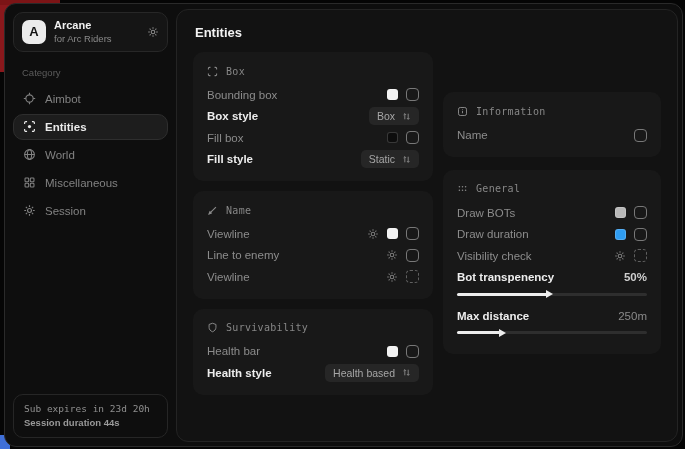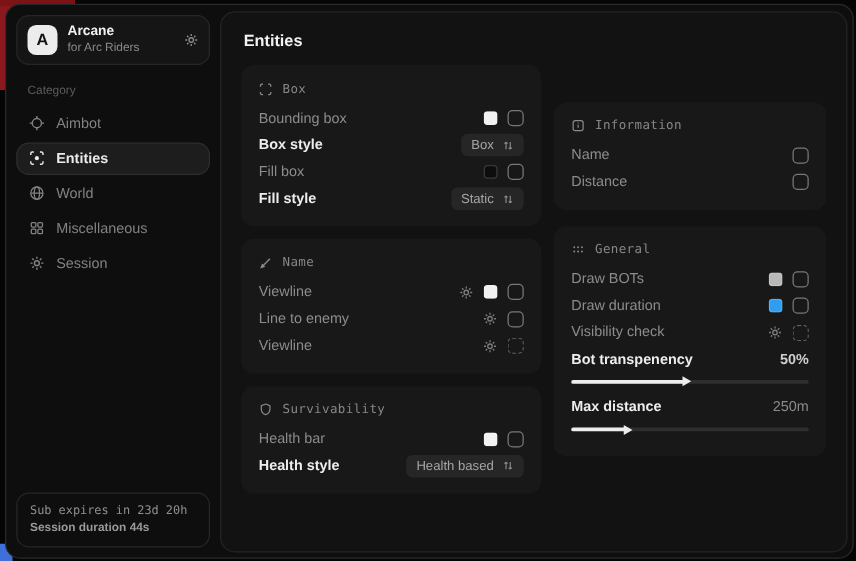--- a/index.html
+++ b/index.html
@@ -301,26 +301,20 @@
                 </svg>
               </span>
               <span>Information</span>
             </div>
             <div class="row">
               <span class="lbl">Name</span>
               <span class="ctrls">
                 <span class="checkbox"></span>
               </span>
             </div>
-            <div class="row">
-              <span class="lbl">Distance</span>
-              <span class="ctrls">
-                <span class="checkbox"></span>
-              </span>
-            </div>
           </div>
 
           <div class="card">
             <div class="sec-head">
               <span class="sicon">
                 <svg width="11" height="11" viewBox="0 0 16 16" fill="currentColor">
                   <circle cx="3.5" cy="5.5" r="1.1"></circle>
                     <circle cx="8" cy="5.5" r="1.1"></circle>
                     <circle cx="12.5" cy="5.5" r="1.1"></circle>
                   <circle cx="3.5" cy="10.5" r="1.1"></circle>

